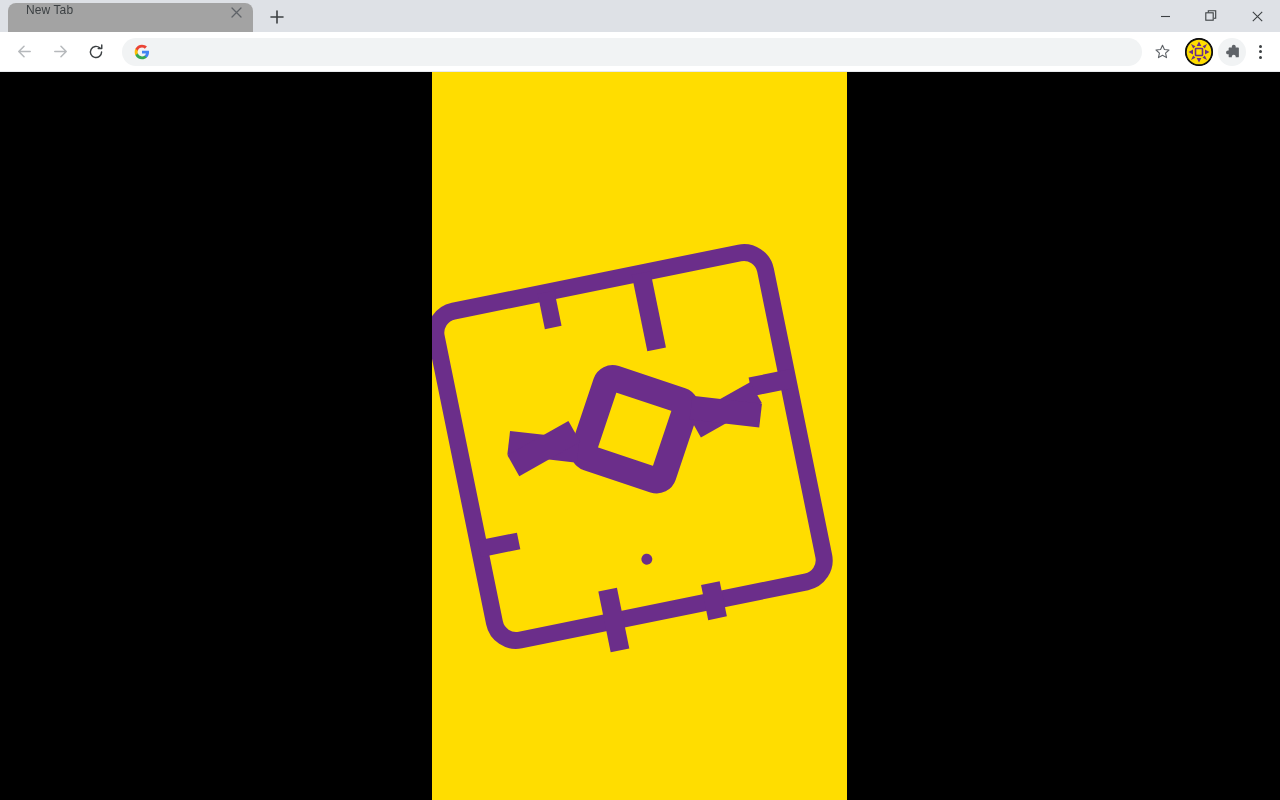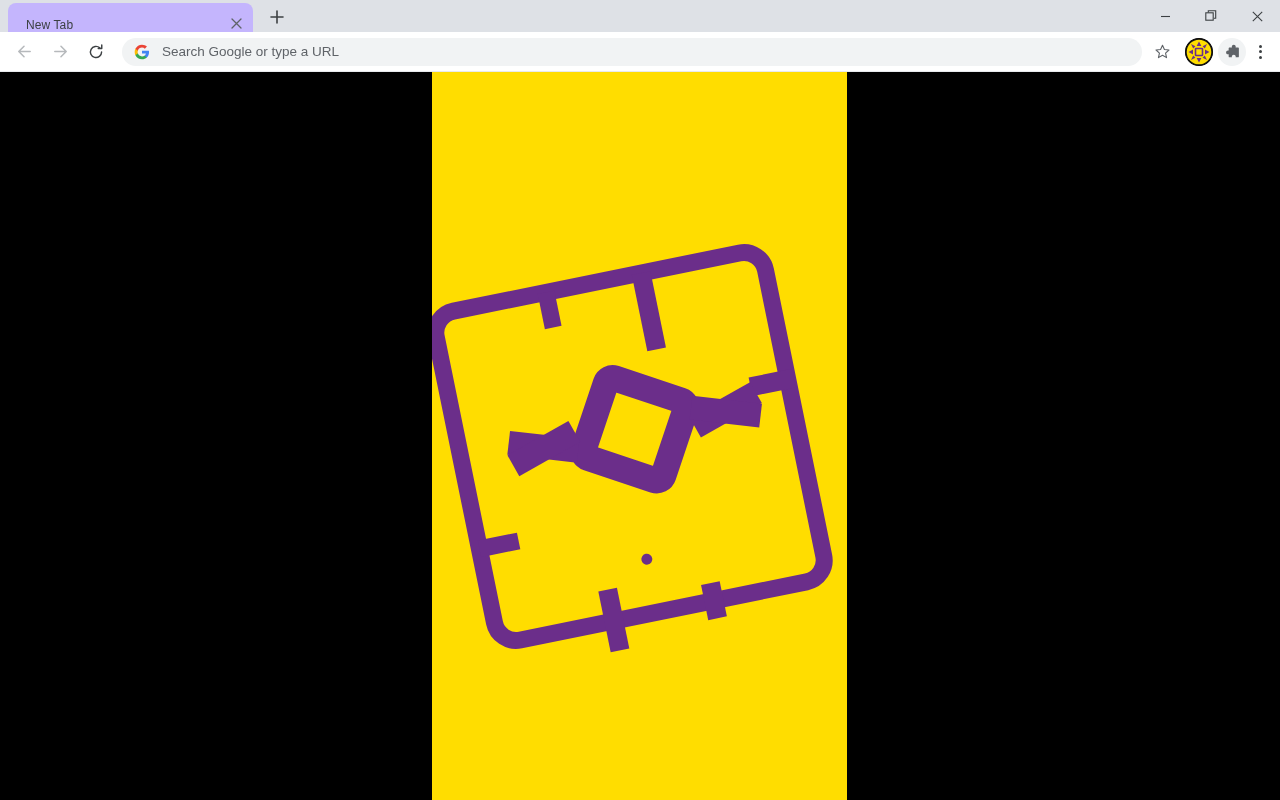--- a/index.html
+++ b/index.html
@@ -19,24 +19,24 @@
     display:flex;
     align-items:flex-end;
     position:relative;
     flex:0 0 32px;
   }
 
   #tab-active {
     margin-left:8px;
     width:245px;
     height:29px;
-    background:#c4b5fd;
+    background:#a3a3a3;
     border-radius:8px 8px 0 0;
     display:flex;
-    align-items:flex-end;
+    align-items:flex-start;
     padding:0 8px 0 18px;
     position:relative;
   }
   #tab-active .tab-title {
     font-size:12px;
     color:#3c4043;
     flex:1;
     white-space:nowrap;
     overflow:hidden;
     text-overflow:ellipsis;
@@ -225,21 +225,20 @@
 
     <div id="omnibox">
       <span id="google-g">
         <svg width="16" height="16" viewBox="0 0 48 48" aria-hidden="true">
           <path fill="#4285F4" d="M45.1 24.5c0-1.6-.1-3.1-.4-4.5H24v8.5h11.8c-.5 2.7-2.1 5-4.4 6.6v5.5h7.1c4.2-3.8 6.6-9.5 6.6-16.1z"></path>
           <path fill="#34A853" d="M24 46c6 0 11-2 14.6-5.4l-7.1-5.5c-2 1.3-4.5 2.1-7.5 2.1-5.8 0-10.7-3.9-12.4-9.1H4.3v5.7C7.9 41.1 15.4 46 24 46z"></path>
           <path fill="#FBBC05" d="M11.6 28.1c-.4-1.3-.7-2.7-.7-4.1s.3-2.8.7-4.1v-5.7H4.3C2.8 17.1 2 20.4 2 24s.8 6.9 2.3 9.8l7.3-5.7z"></path>
           <path fill="#EA4335" d="M24 10.8c3.3 0 6.2 1.1 8.5 3.3l6.3-6.3C34.9 4.1 30 2 24 2 15.4 2 7.9 6.9 4.3 14.2l7.3 5.7c1.7-5.2 6.6-9.1 12.4-9.1z"></path>
         </svg>
       </span>
-      <input id="omnibox-input" type="text" placeholder="Search Google or type a URL" value="" style="">
     </div>
 
     <div id="bookmark-star">
       <svg width="17" height="17" viewBox="0 0 20 20" aria-hidden="true">
         <path d="M10 2.6 L12.25 7.65 L17.6 8.2 L13.6 11.9 L14.75 17.2 L10 14.45 L5.25 17.2 L6.4 11.9 L2.4 8.2 L7.75 7.65 Z" stroke="#5f6368" stroke-width="1.3" fill="none" stroke-linejoin="round"></path>
       </svg>
     </div>
 
     <div id="profile-avatar">
       <svg width="28" height="28" viewBox="0 0 28 28" aria-hidden="true">

